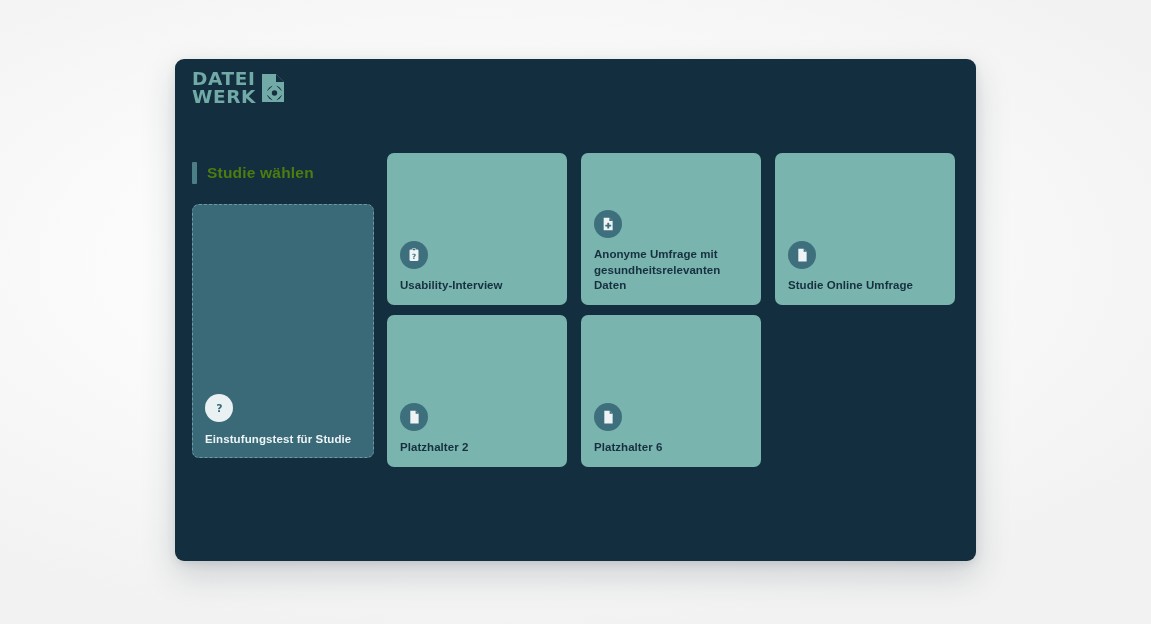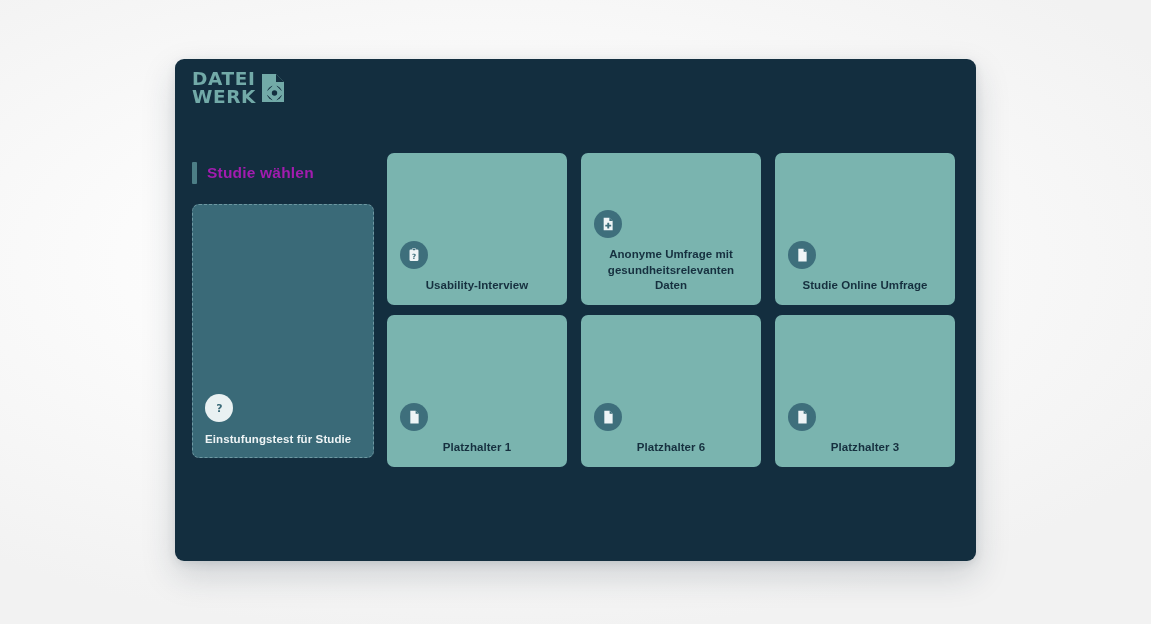--- a/index.html
+++ b/index.html
@@ -71,21 +71,21 @@
     gap: 10px;
   }
   .accent-bar {
     width: 5px;
     height: 22px;
     background: #4c7e86;
     border-radius: 1px;
     display: block;
   }
   .section-title {
-    color: #a21caf;
+    color: #4d7c0f;
     font-size: 15.5px;
     font-weight: 700;
     letter-spacing: 0.2px;
     white-space: nowrap;
   }
 
   
   .hero-card {
     position: absolute;
     left: 192px;
@@ -149,21 +149,20 @@
     justify-content: center;
     margin-bottom: 9px;
     flex: 0 0 auto;
   }
   .card-label {
     color: #16303f;
     font-size: 11.5px;
     font-weight: 700;
     line-height: 1.32;
     letter-spacing: 0.05px;
-    text-align: center;
   }
 </style>
 </head>
 <body>
 
 <div class="app-panel"></div>
 
 <div class="logo">
   <div class="logo-words">
     <span>DATEI</span>
@@ -234,36 +233,27 @@
     <span class="card-label">Studie Online Umfrage</span>
   </div>
 
   <div class="study-card">
     <span class="card-icon">
       <svg viewBox="0 0 20 20" width="16" height="16" aria-hidden="true">
         <path d="M5.4 2.2 h6.6 l3.8 3.8 v12.0 H5.4 Z" fill="#eef4f6"></path>
         <path d="M12.0 2.2 v3.8 h3.8 Z" fill="#3e6f7c"></path>
       </svg>
     </span>
-    <span class="card-label">Platzhalter 1</span>
+    <span class="card-label">Platzhalter 2</span>
   </div>
 
   <div class="study-card">
     <span class="card-icon">
       <svg viewBox="0 0 20 20" width="16" height="16" aria-hidden="true">
         <path d="M5.4 2.2 h6.6 l3.8 3.8 v12.0 H5.4 Z" fill="#eef4f6"></path>
         <path d="M12.0 2.2 v3.8 h3.8 Z" fill="#3e6f7c"></path>
       </svg>
     </span>
     <span class="card-label">Platzhalter 6</span>
   </div>
 
-  <div class="study-card">
-    <span class="card-icon">
-      <svg viewBox="0 0 20 20" width="16" height="16" aria-hidden="true">
-        <path d="M5.4 2.2 h6.6 l3.8 3.8 v12.0 H5.4 Z" fill="#eef4f6"></path>
-        <path d="M12.0 2.2 v3.8 h3.8 Z" fill="#3e6f7c"></path>
-      </svg>
-    </span>
-    <span class="card-label">Platzhalter 3</span>
-  </div>
 
 </div>
 
 </body></html>

